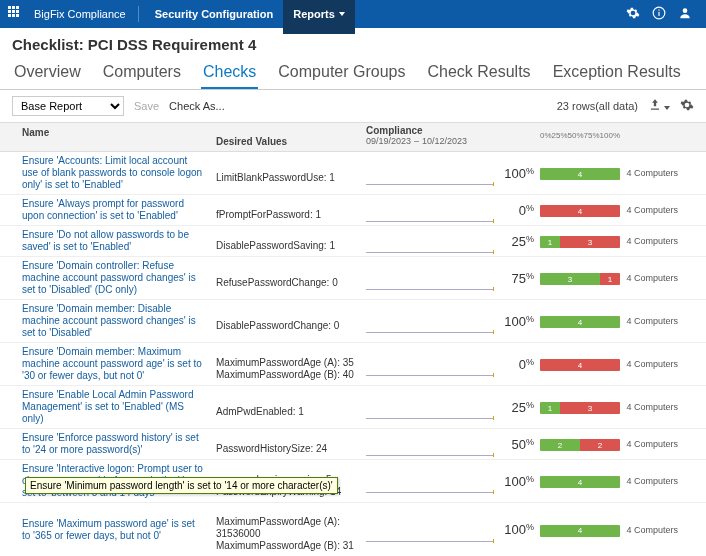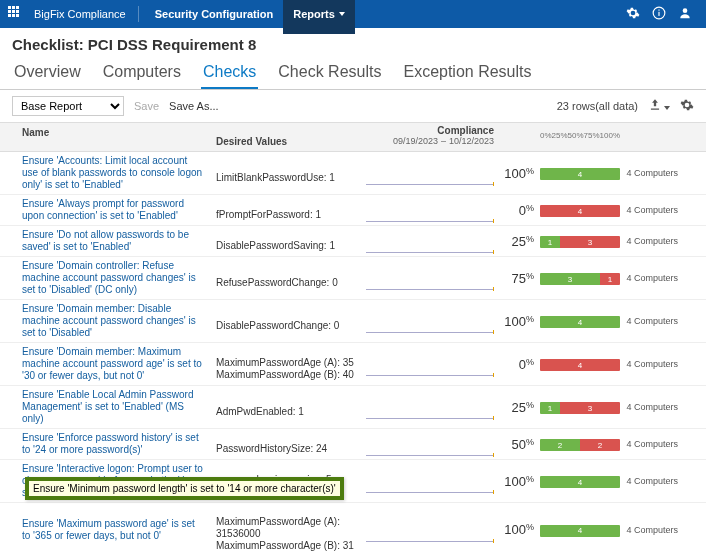--- a/index.html
+++ b/index.html
@@ -37,41 +37,41 @@
   
   
   .table { width: 100%; }
   .thead { display: flex; background: #f3f3f3; border-bottom: 1px solid #ddd; font-weight: bold; font-size: 10px; color:#444;}
   .col-name { width: 210px; padding: 4px 6px 4px 22px; }
   .col-dv { width: 150px; padding: 4px 6px; margin-top: 9px; }
   .col-comp { width: 140px; padding: 2px 6px; }
   .col-pct { width: 36px; padding: 4px 2px; text-align:right; }
   .col-bar { width: 86px; padding: 4px 4px; }
   .col-cmp { width: 60px; padding: 4px 4px; text-align:right; color:#555;}
-  .thead .col-comp { display:flex; flex-direction:column;text-align:right; }
+  .thead .col-comp { display:flex; flex-direction:column; }
   .thead .dates { font-weight:normal; font-size:9px; color:#666; }
   .thead .dates span.sep { margin: 0 3px; }
   .thead .axis { font-weight: normal; font-size:8px; color:#777; display:flex; justify-content:space-between; padding-top:8px;}
   
   .tbody { max-height: 440px; overflow-y: scroll; }
   .row { display:flex; border-bottom: 1px solid #eee; align-items: center; min-height: 26px; }
   .row .col-name { color: #155fa0; font-size: 10px; line-height: 12px; padding-top:3px; padding-bottom:3px; cursor:pointer;}
   .row .col-dv { font-size: 10px; color:#333; line-height:12px;}
   .row .col-comp { height: 20px; position:relative; }
   .spark { width: 100%; height: 14px; border-bottom: 1px solid #aac; position:relative; margin-top:6px;}
   .spark .tick { position:absolute; width:1px; height:4px; background:#e4a000; bottom:-2px; right:0;}
   .row .col-pct { font-size: 13px; color:#333; }
   .row .col-pct .psign { font-size:9px; vertical-align: top;}
   .bar { display:flex; height:12px; width:80px; margin-top:2px; border-radius:1px; overflow:hidden;}
   .bar .g { background:#6fb54a; height:100%; display:flex;align-items:center;justify-content:center; color:#fff; font-size:8px;}
   .bar .r { background:#d9534f; height:100%; display:flex;align-items:center;justify-content:center; color:#fff; font-size:8px;}
   .row .col-cmp { font-size:9px; }
   
   
-  .tooltip { position: fixed; background: #ffffe1; border: 4px solid #4d7c0f; padding: 2px 4px; font-size: 10px; color:#000; box-shadow: 1px 1px 3px rgba(0,0,0,.2); }
+  .tooltip { position: fixed; background: #ffffe1; border: 1px solid #4d7c0f; padding: 2px 4px; font-size: 10px; color:#000; box-shadow: 1px 1px 3px rgba(0,0,0,.2); }
   
   
   .tbody::-webkit-scrollbar { width:14px; }
   .tbody::-webkit-scrollbar-thumb { background:#c6c6c6; border:1px solid #aaa;}
   .tbody::-webkit-scrollbar-track { background:#f0f0f0;}
 </style>
 </head>
 <body>
 
 <div class="header">
@@ -107,34 +107,35 @@
       </svg>
   </div>
   <div class="hicon">
     <svg width="14" height="14" viewBox="0 0 24 24" fill="#fff">
         <circle cx="12" cy="8" r="4"></circle>
         <path d="M4 20c0-4 4-6 8-6s8 2 8 6v1H4z"></path>
       </svg>
   </div>
 </div>
 
-<div class="title-bar">Checklist: PCI DSS Requirement 8</div>
+<div class="title-bar">Checklist: PCI DSS Requirement 4</div>
 
 <div class="tabs">
   <div class="tab">Overview</div>
   <div class="tab">Computers</div>
   <div class="tab active">Checks</div>
+  <div class="tab">Computer Groups</div>
   <div class="tab">Check Results</div>
   <div class="tab">Exception Results</div>
 </div>
 
 <div class="toolbar">
   <select><option>Base Report</option></select>
   <span class="save-disabled">Save</span>
-  <span class="saveas">Save As...</span>
+  <span class="saveas">Check As...</span>
   <div class="spacer"></div>
   <span class="rowcount">23 rows(all data)</span>
   <span class="export">
     <svg width="14" height="14" viewBox="0 0 24 24" fill="#555">
         <path d="M5 20h14v-2H5v2zM12 2L7 8h3v6h4V8h3l-5-6z"></path>
       </svg><span class="export-caret"></span>
   </span>
   <span class="gear">
     <svg width="14" height="14" viewBox="0 0 24 24" fill="#555">
         <path d="M12 8a4 4 0 100 8 4 4 0 000-8zm9 4a9 9 0 01-.1 1.3l2.1 1.6-2 3.4-2.5-1a7 7 0 01-2.2 1.3l-.4 2.6h-4l-.4-2.6a7 7 0 01-2.2-1.3l-2.5 1-2-3.4 2.1-1.6A9 9 0 013 12a9 9 0 01.1-1.3L1 9.1l2-3.4 2.5 1a7 7 0 012.2-1.3L8.1 2.8h4l.4 2.6a7 7 0 012.2 1.3l2.5-1 2 3.4-2.1 1.6A9 9 0 0121 12z"></path>

